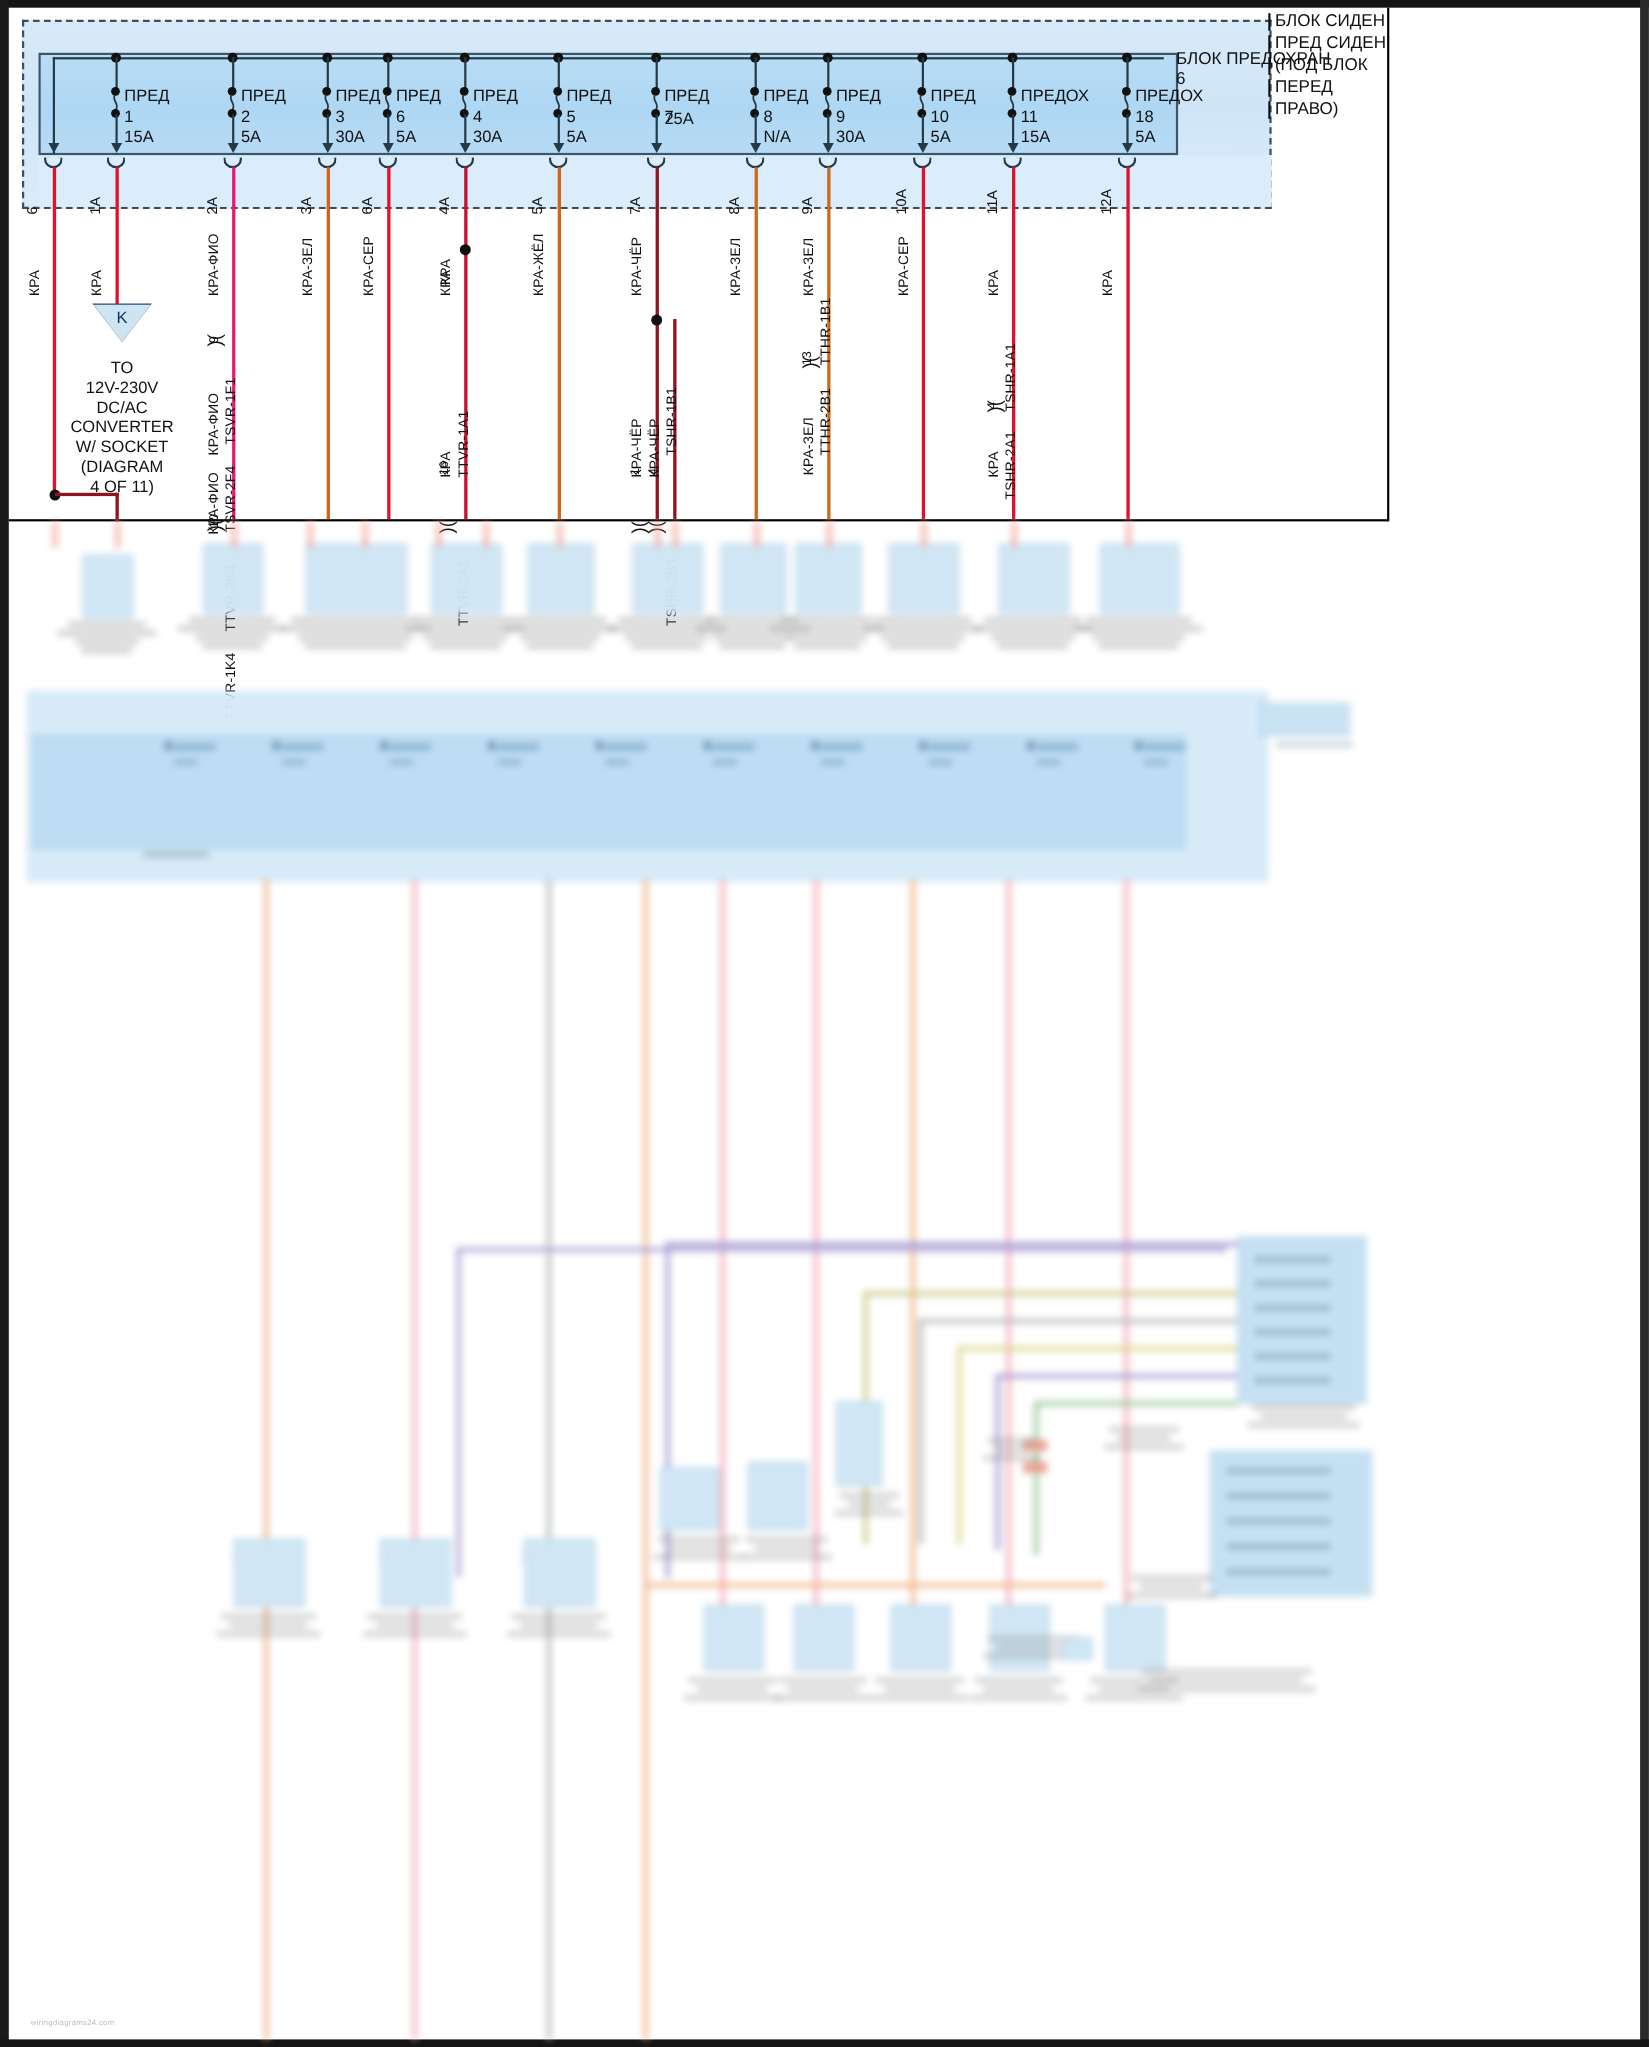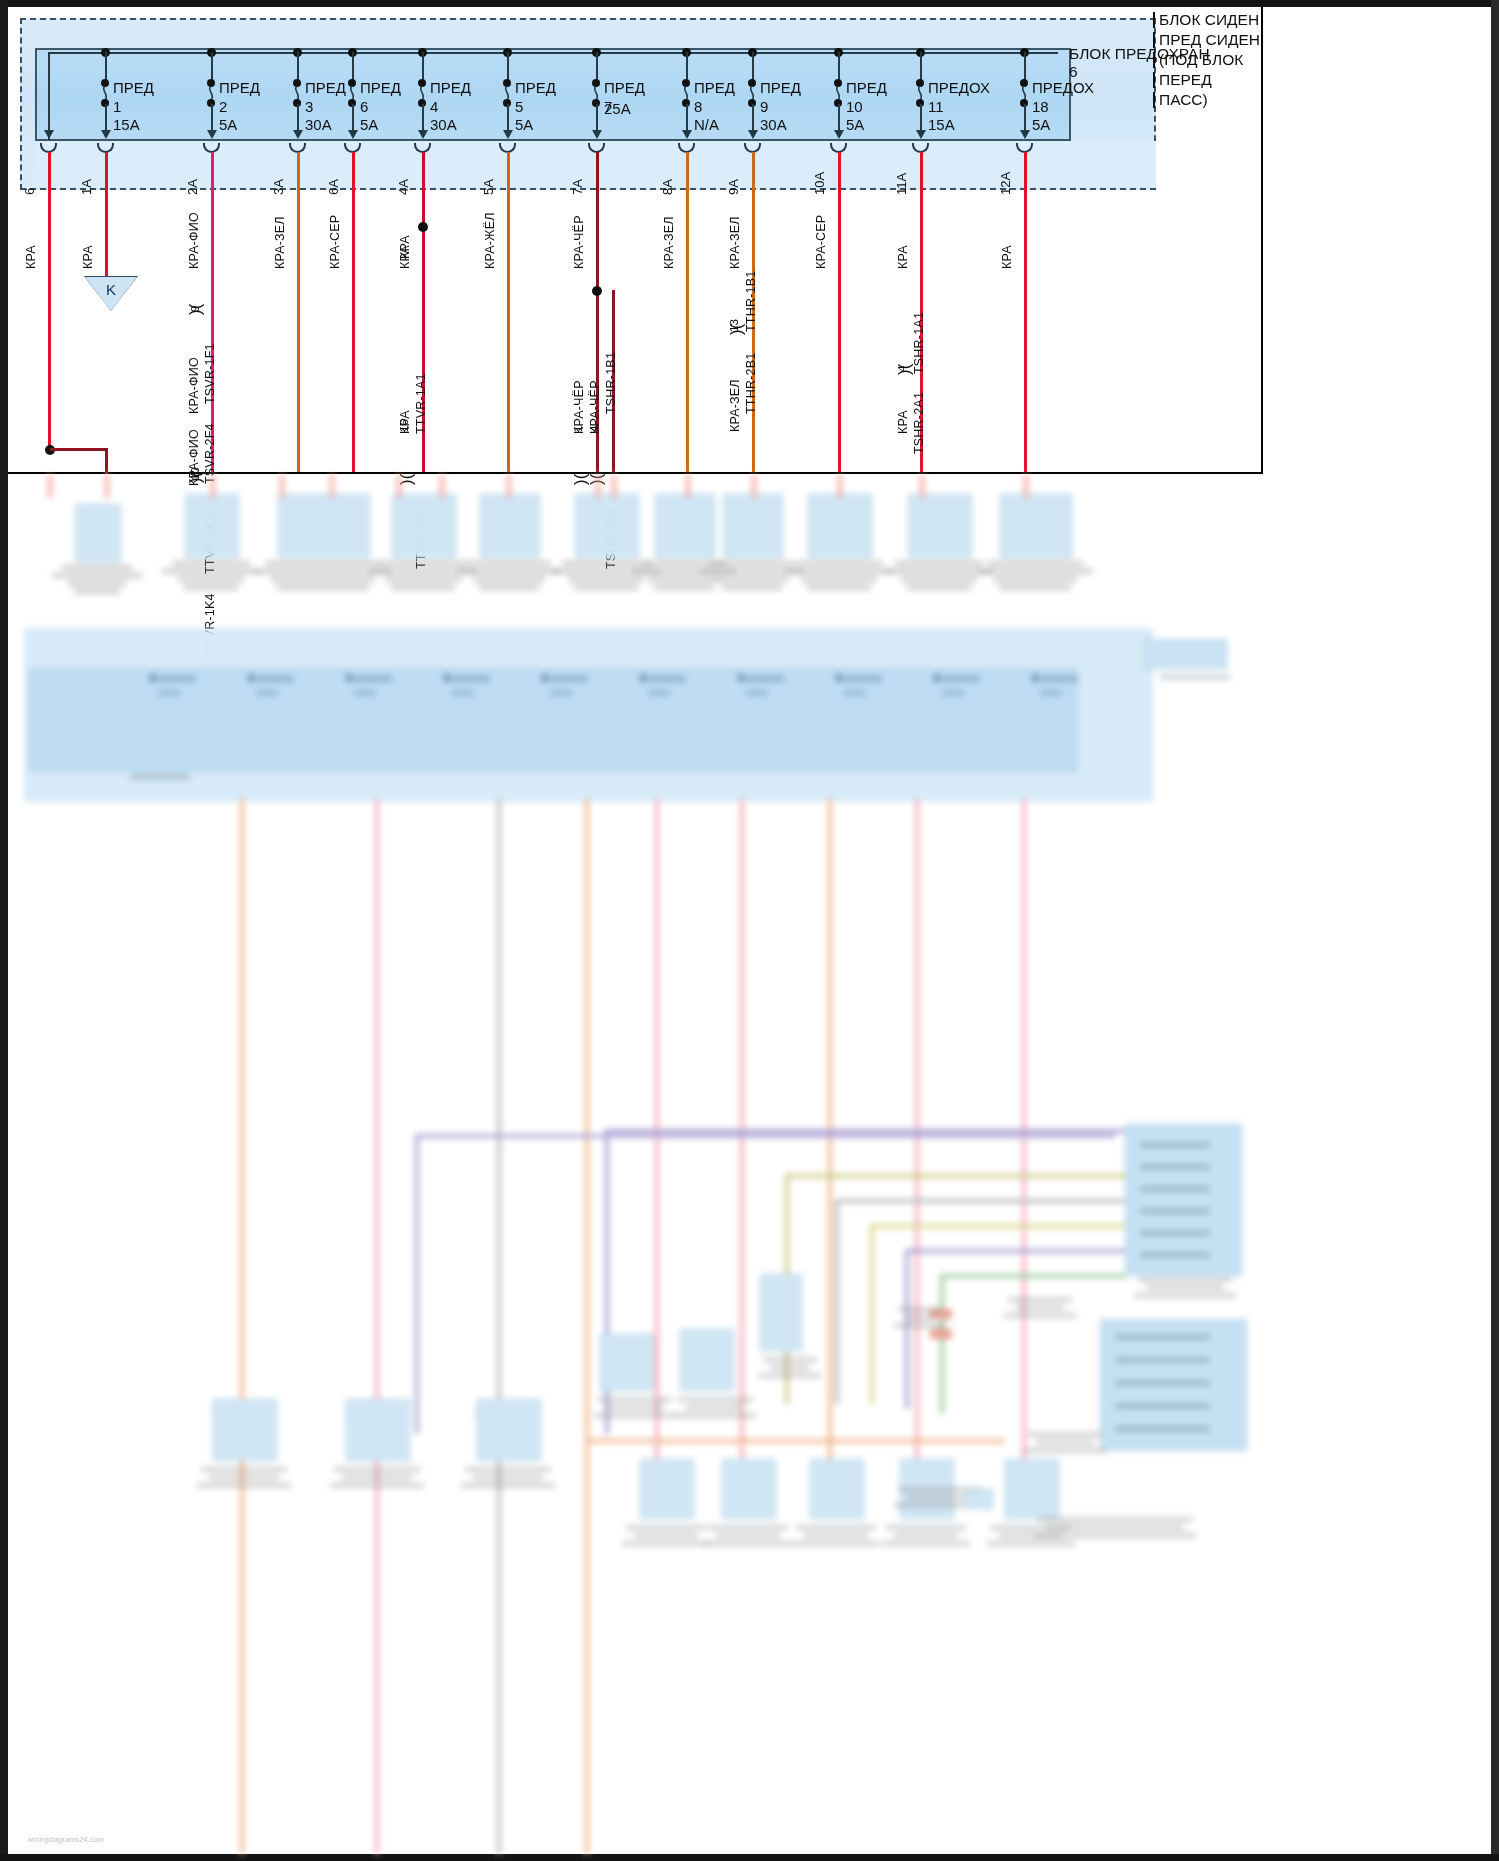--- a/index.html
+++ b/index.html
@@ -377,25 +377,32 @@
   <div class="rlab-bar" style="left:1153px;top:12px;height:16px;"></div>
   <div class="rlab-bar" style="left:1153px;top:32px;height:16px;"></div>
   <div class="rlab-bar" style="left:1153px;top:52px;height:16px;"></div>
   <div class="rlab-bar" style="left:1153px;top:72px;height:16px;"></div>
   <div class="rlab-bar" style="left:1153px;top:92px;height:16px;"></div>
 
   <div class="rlab" style="left:1159px;top:10px;">БЛОК СИДЕН</div>
   <div class="rlab" style="left:1159px;top:30px;">ПРЕД СИДЕН</div>
   <div class="rlab" style="left:1159px;top:50px;">(ПОД БЛОК</div>
   <div class="rlab" style="left:1159px;top:70px;">ПЕРЕД</div>
-  <div class="rlab" style="left:1159px;top:90px;">ПАСС)</div>
+  <div class="rlab" style="left:1159px;top:90px;">ПРАВО)</div>
 
   <div class="ktri-o" style="left:84px;top:276px;"></div>
   <div class="ktri" style="left:85px;top:277px;"></div>
   <div class="kletter" style="left:106px;top:281px;">K</div>
+  <div class="kcaption" style="left:41px;top:326px;width:140px;">TO
+12V-230V
+DC/AC
+CONVERTER
+W/ SOCKET
+(DIAGRAM
+4 OF 11)</div>
 
   <div class="splice" style="left:45px;top:445px;"></div>
   <div style="position:absolute;left:50px;top:448px;width:58px;height:3px;background:#8e1420;"></div>
   <div style="position:absolute;left:105px;top:448px;width:3px;height:26px;background:#8e1420;"></div>
 
   <div class="blurwrap">
     <div id="blur-layer">
         <div class="bbox" style="left:75px;top:30px;width:44px;height:56px;border-radius:2px;"></div>
         <div class="btxt" style="left:40px;top:88px;width:114px;">
           <div style="background:#8a8a8a;height:5px;margin:3px 22px;opacity:.45"></div>

